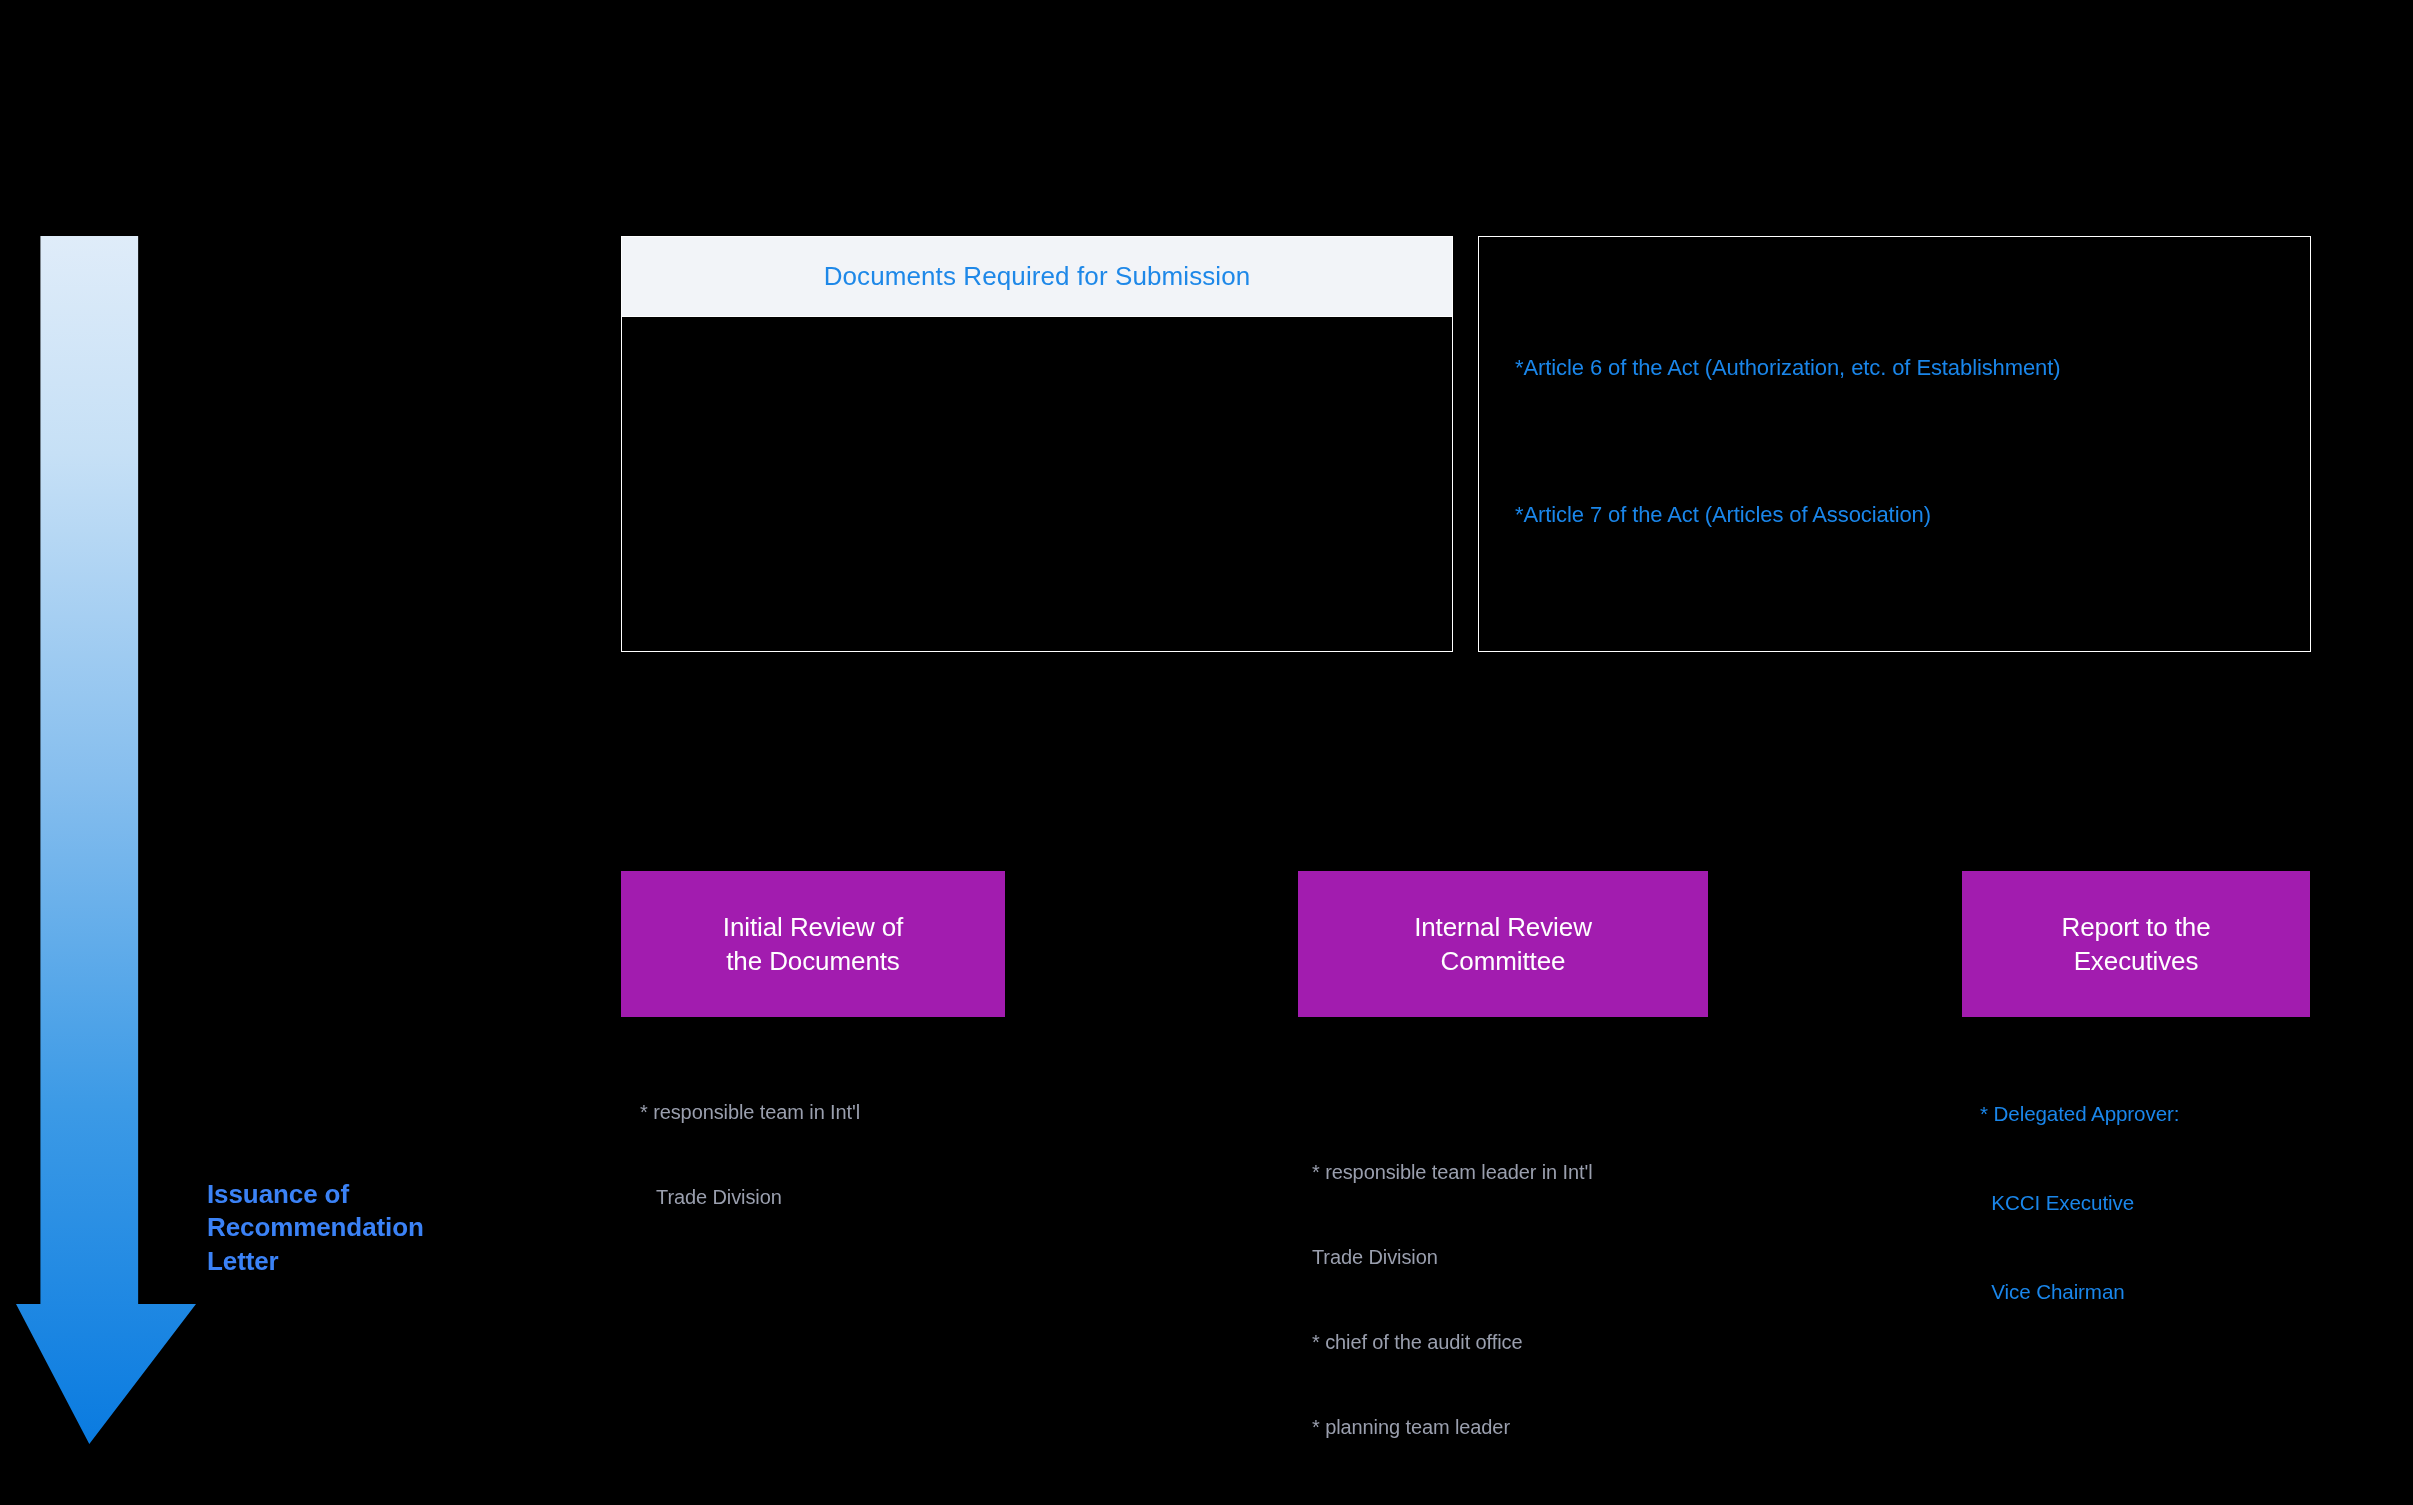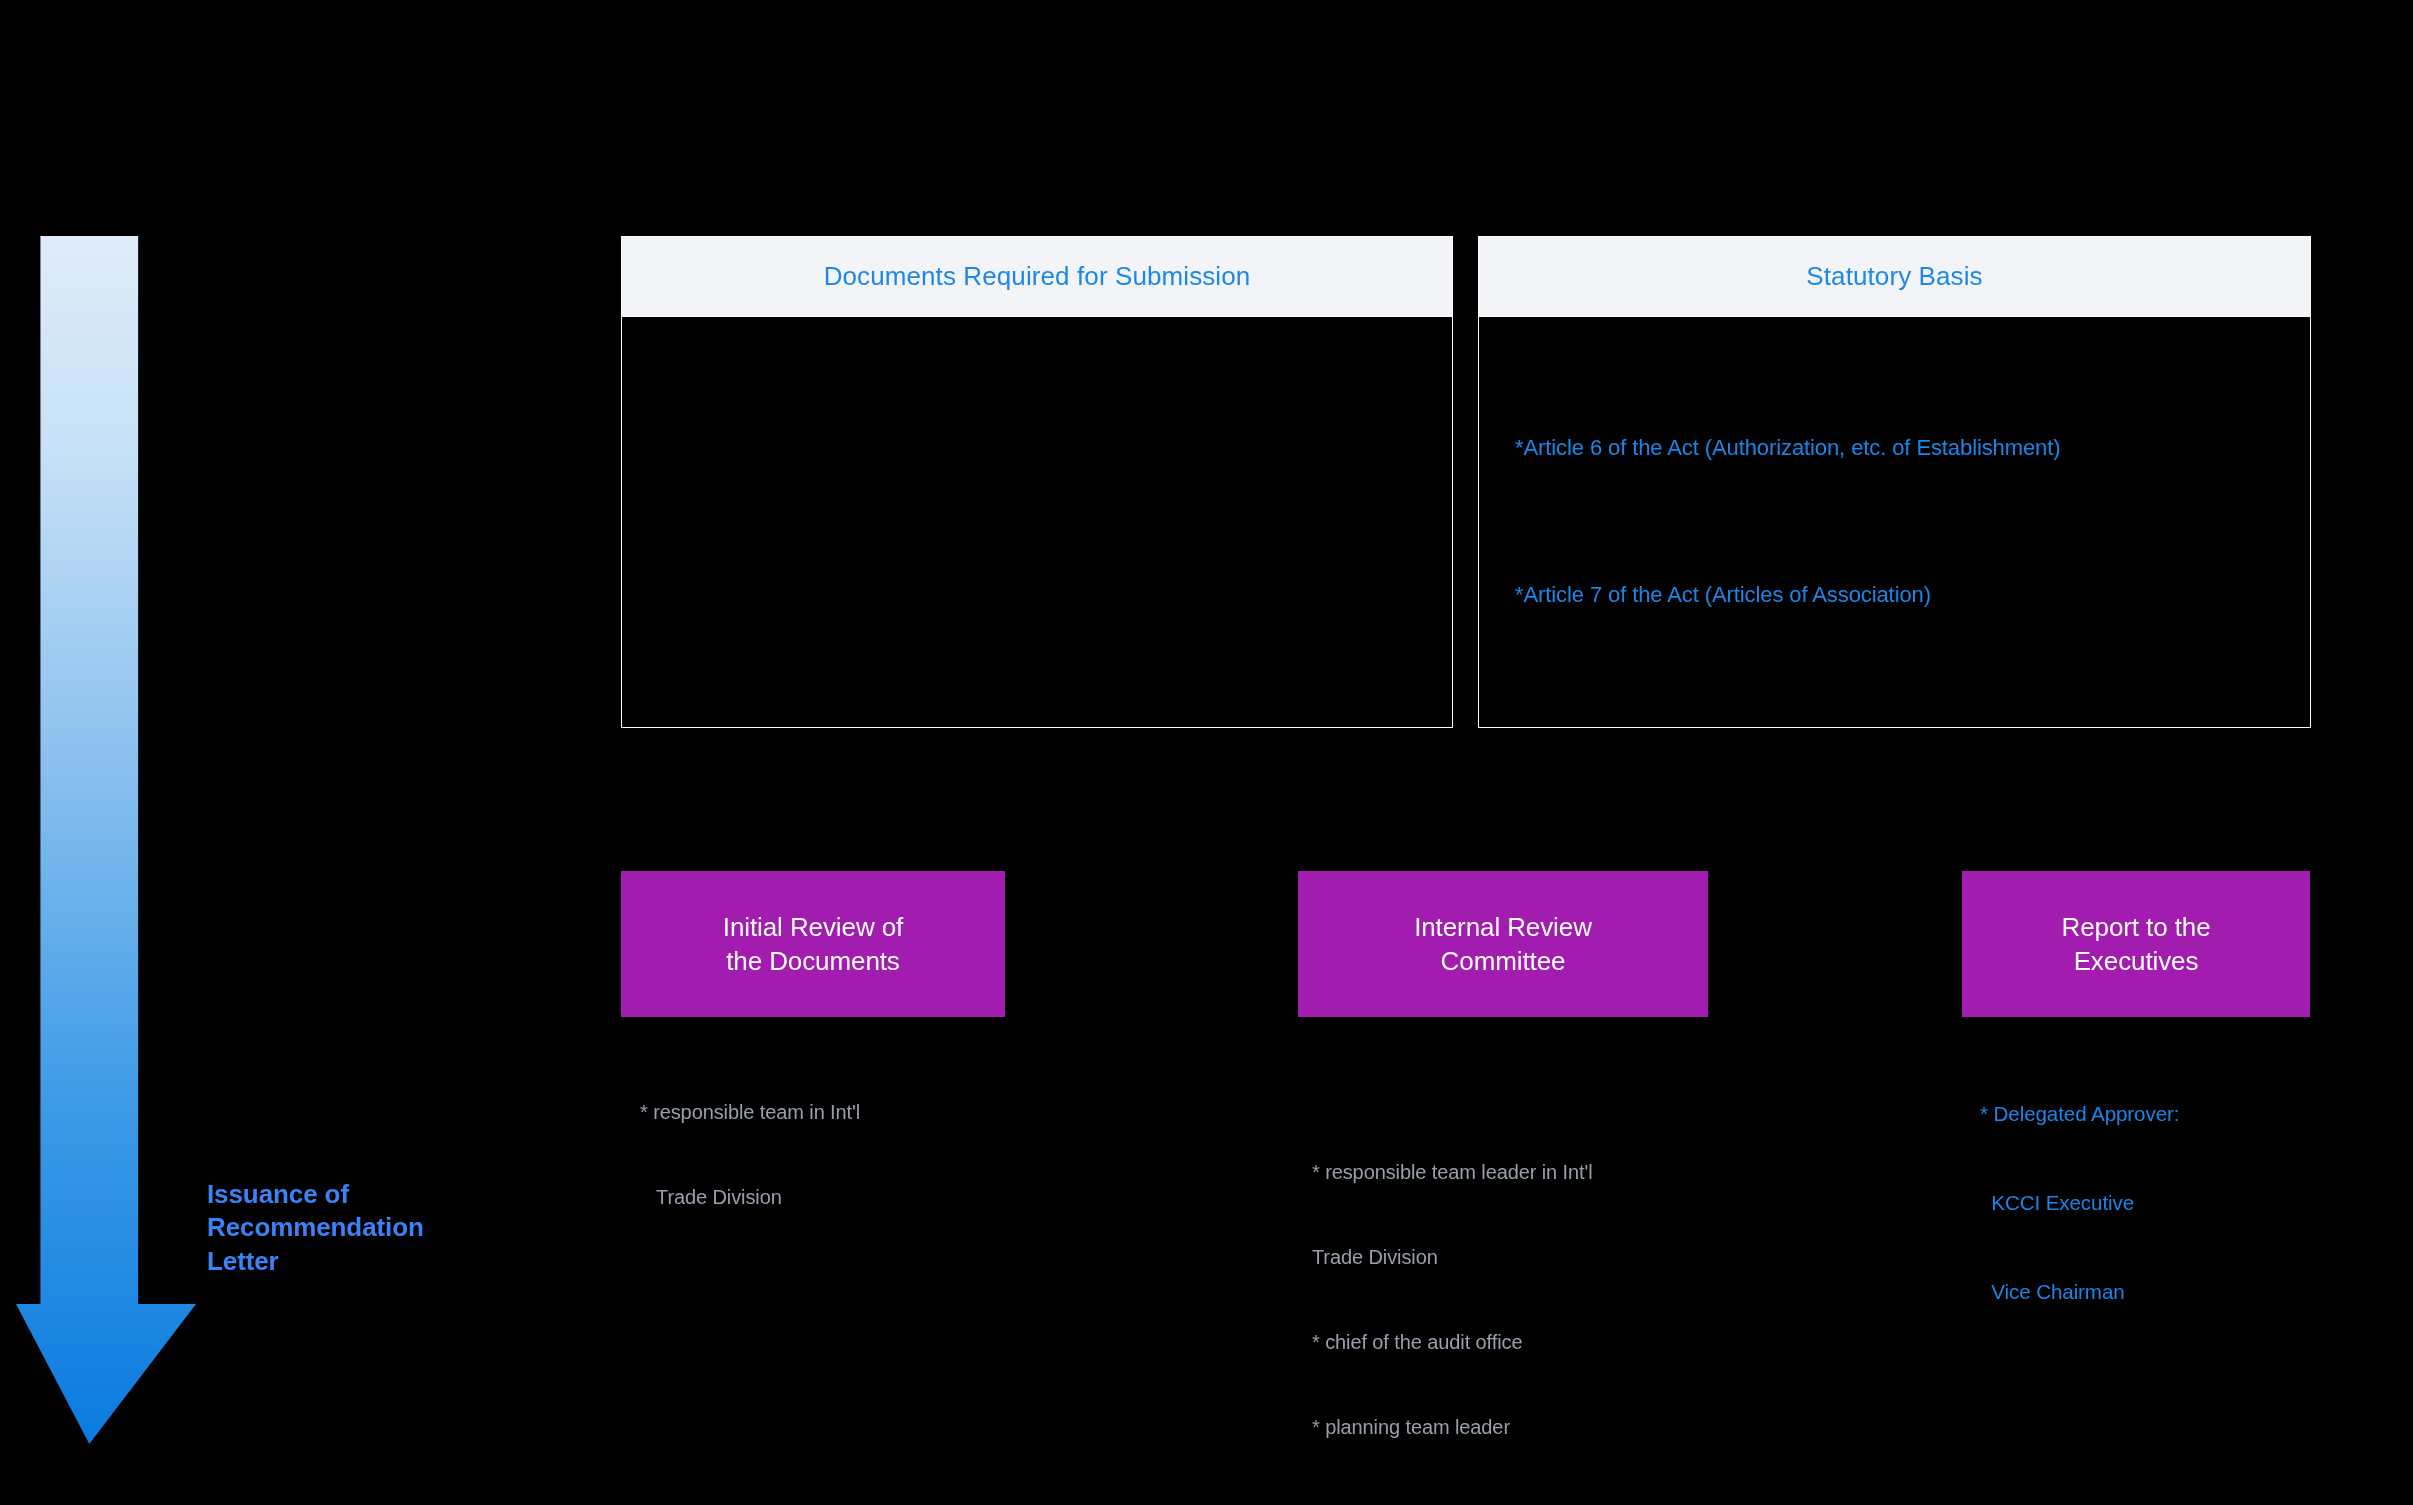--- a/index.html
+++ b/index.html
@@ -36,21 +36,21 @@
     font-weight: 700;
     line-height: 1.28;
     letter-spacing: -0.1px;
   }
   #arrow-label .ln { display: block; }
 
   
   .panel {
     position: absolute;
     top: 236px;
-    height: 492px;
+    height: 416px;
     border: 1.9px solid #FFFFFF;
     box-sizing: border-box;
     background: #000000;
   }
   #panel-documents { left: 621px;  width: 832px; }
   #panel-statutory { left: 1478px; width: 833px; }
 
   .panel-header {
     height: 79px;
     background: #F2F4F8;
@@ -166,23 +166,20 @@
 <div class="panel" id="panel-documents">
   <div class="panel-header">
     <span class="panel-header-title">Documents Required for Submission</span>
   </div>
   <div class="panel-body">
     <div class="panel-body-list"></div>
   </div>
 </div>
 
 <div class="panel" id="panel-statutory">
-  <div class="panel-header">
-    <span class="panel-header-title">Statutory Basis</span>
-  </div>
   <div class="panel-body">
     <div class="panel-body-list">
       <div class="statutory-item" id="statutory-item-0">*Article 6 of the Act (Authorization, etc. of Establishment)</div>
       <div class="statutory-item" id="statutory-item-1">*Article 7 of the Act (Articles of Association)</div>
     </div>
   </div>
 </div>
 
 <div class="stage-box" id="stage-box-0">
   <div class="stage-title">

